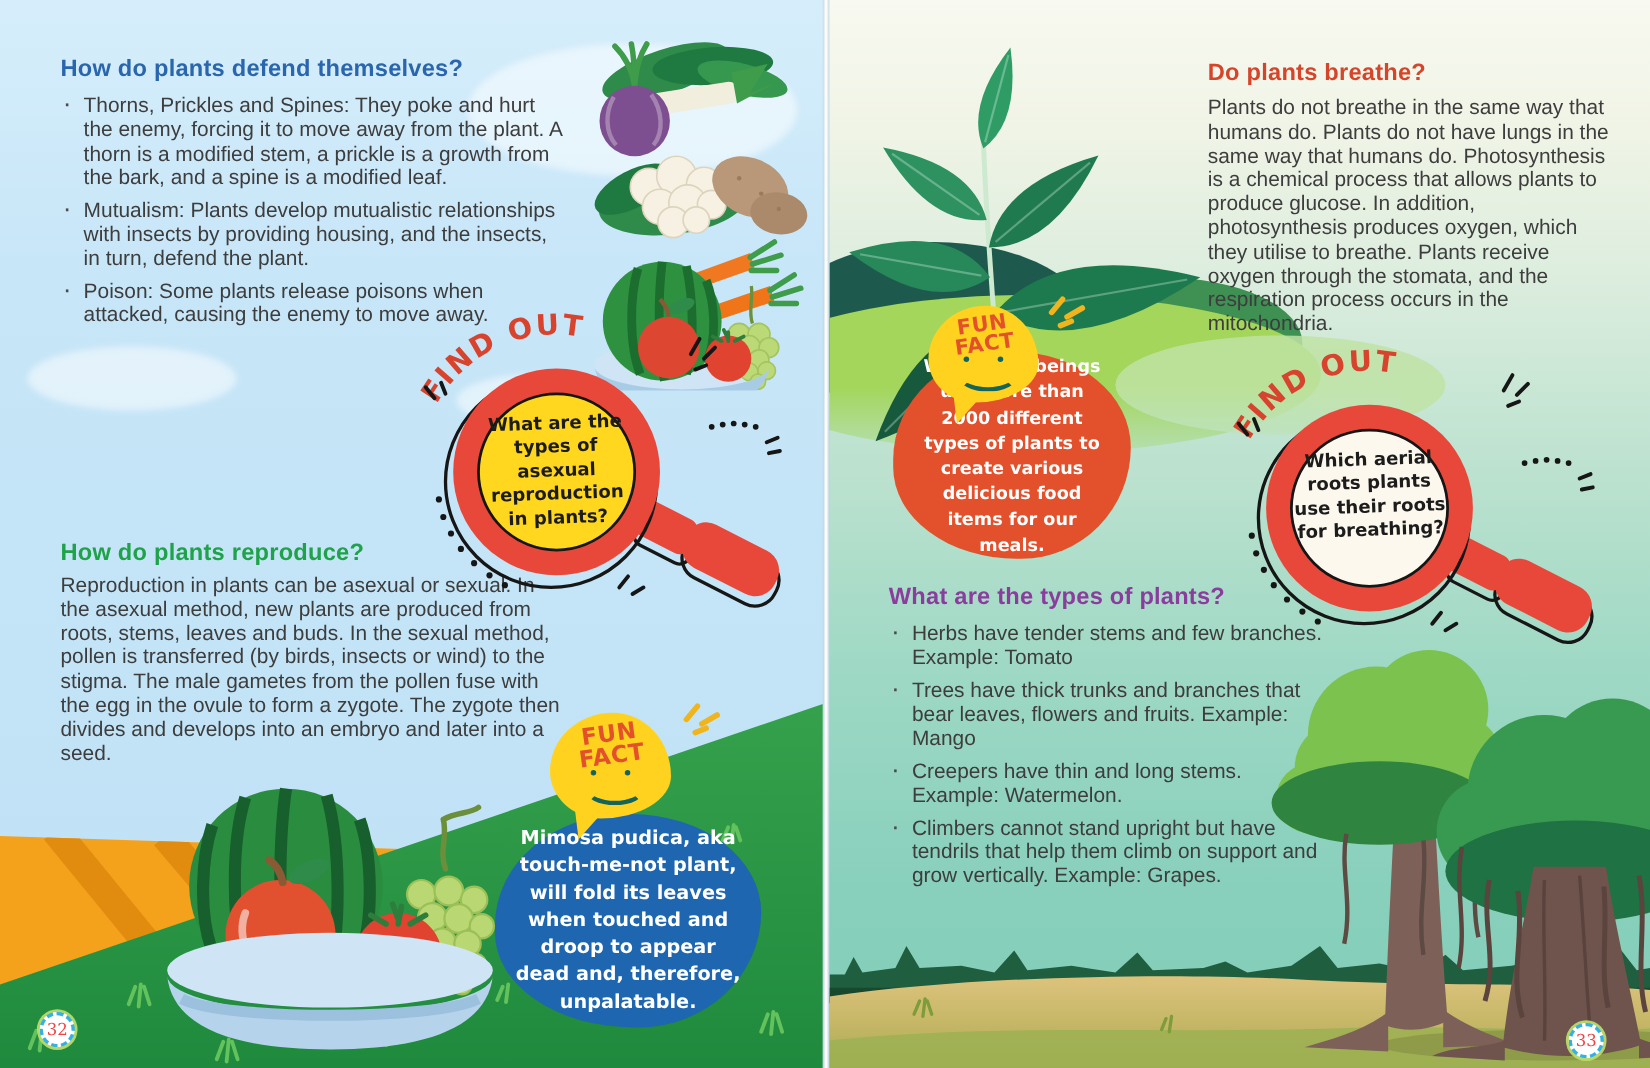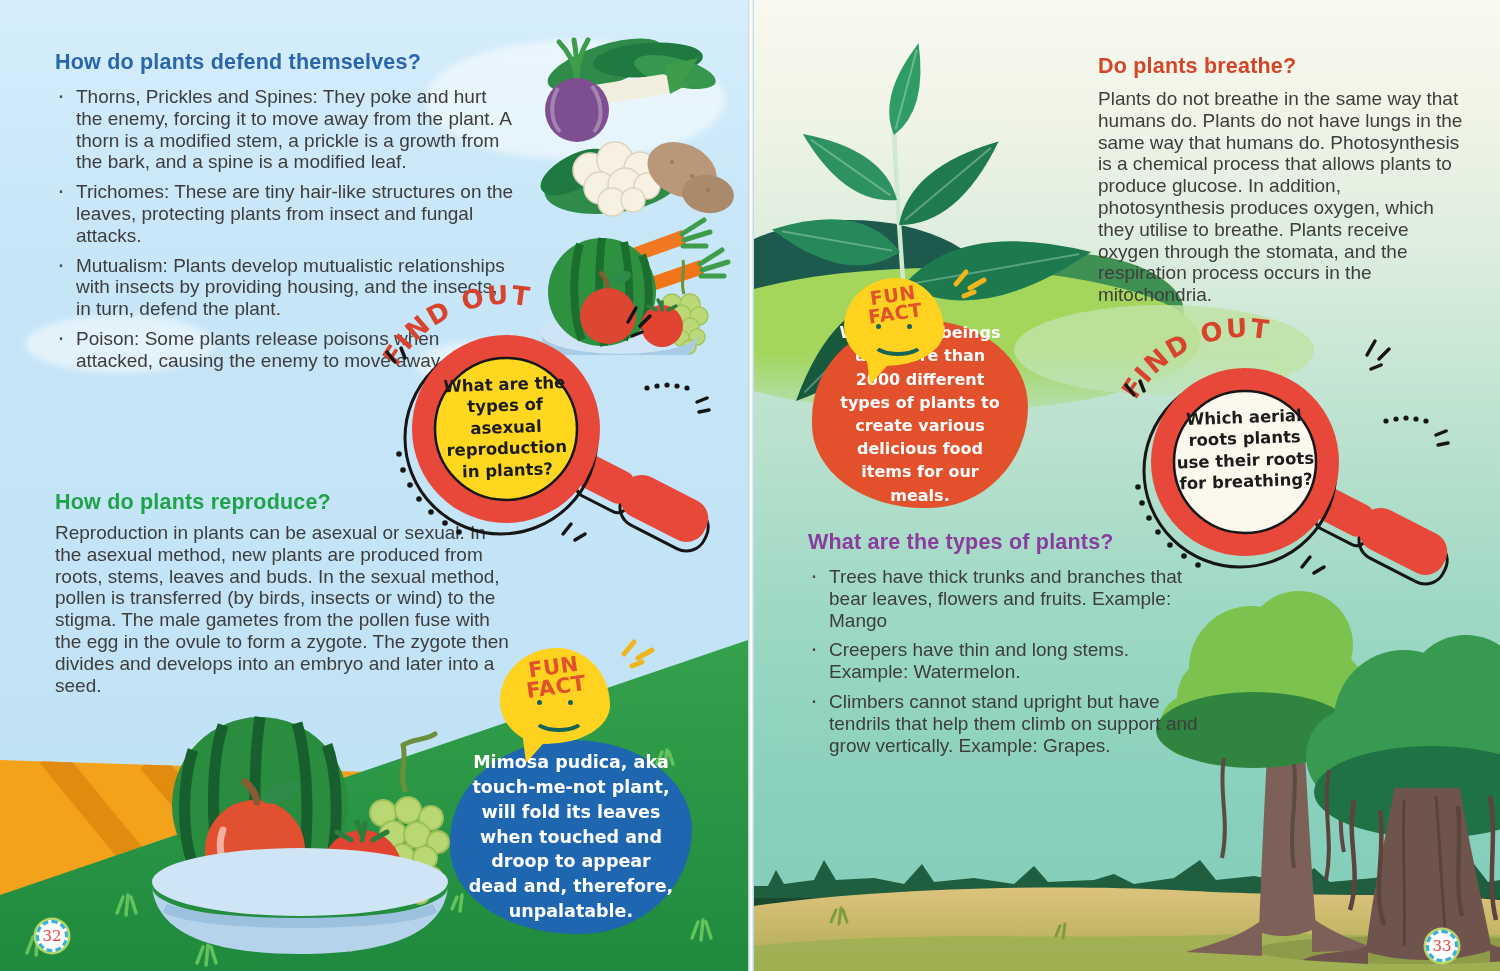--- a/index.html
+++ b/index.html
@@ -174,21 +174,20 @@
         <circle cx="142" cy="306" r="21" fill="#e04330"></circle>
         <path d="M142,288 L138,280 M136,290 L128,286 M148,290 L156,286 M142,290 L142,282" stroke="#2e7d3c" stroke-width="3.5" stroke-linecap="round"></path>
       </g>
       <path d="M20,312 C26,344 60,354 100,354 C140,354 174,344 180,312 A80,22 0 0 1 20,312 Z" fill="#a9cce6"></path>
       <ellipse cx="100" cy="352" rx="30" ry="6" fill="#8fb8d8"></ellipse>
     </svg>
 
     <h2 class="hd hd-blue" style="left:55px;top:50px;">How do plants defend themselves?</h2>
     <ul class="bullets body-text" style="left:53px;top:86px;width:462px;">
       <li>Thorns, Prickles and Spines: They poke and hurt the enemy, forcing it to move away from the plant. A thorn is a modified stem, a prickle is a growth from the bark, and a spine is a modified leaf.</li>
-      <li>Trichomes: These are tiny hair-like structures on the leaves, protecting plants from insect and fungal attacks.</li>
       <li>Mutualism: Plants develop mutualistic relationships with insects by providing housing, and the insects, in turn, defend the plant.</li>
       <li>Poison: Some plants release poisons when attacked, causing the enemy to move away.</li>
     </ul>
 
     <h2 class="hd hd-green" style="left:55px;top:490px;">How do plants reproduce?</h2>
     <p class="body-text" style="left:55px;top:522px;width:462px;">Reproduction in plants can be asexual or sexual. In the asexual method, new plants are produced from roots, stems, leaves and buds. In the sexual method, pollen is transferred (by birds, insects or wind) to the stigma. The male gametes from the pollen fuse with the egg in the ovule to form a zygote. The zygote then divides and develops into an embryo and later into a seed.</p>
 
     <svg class="illus" style="left:95px;top:690px;" width="390" height="270" viewBox="0 0 390 270">
       <g>
         <circle cx="165" cy="115" r="88" fill="#2a8c3e"></circle>
@@ -477,20 +476,21 @@
         <g class="spark" transform="translate(312,104)">
             <line x1="0" y1="6" x2="10" y2="2"></line>
             <line x1="2" y1="16" x2="12" y2="14"></line>
           </g>
       </svg>
       <div class="mag-q">Which aerial roots plants use their roots for breathing?</div>
     </div>
 
     <h2 class="hd hd-purple" style="left:54px;top:530px;">What are the types of plants?</h2>
     <ul class="bullets body-text" style="left:52px;top:566px;width:402px;">
+      <li>Herbs have tender stems and few branches. Example: Tomato</li>
       <li>Trees have thick trunks and branches that bear leaves, flowers and fruits. Example: Mango</li>
       <li>Creepers have thin and long stems. Example: Watermelon.</li>
       <li>Climbers cannot stand upright but have tendrils that help them climb on support and grow vertically. Example: Grapes.</li>
     </ul>
 
     <div class="page-badge" style="left:672px;top:918px;margin-top:12px;">33</div>
   </section>
 </div>
 
 </body></html>

